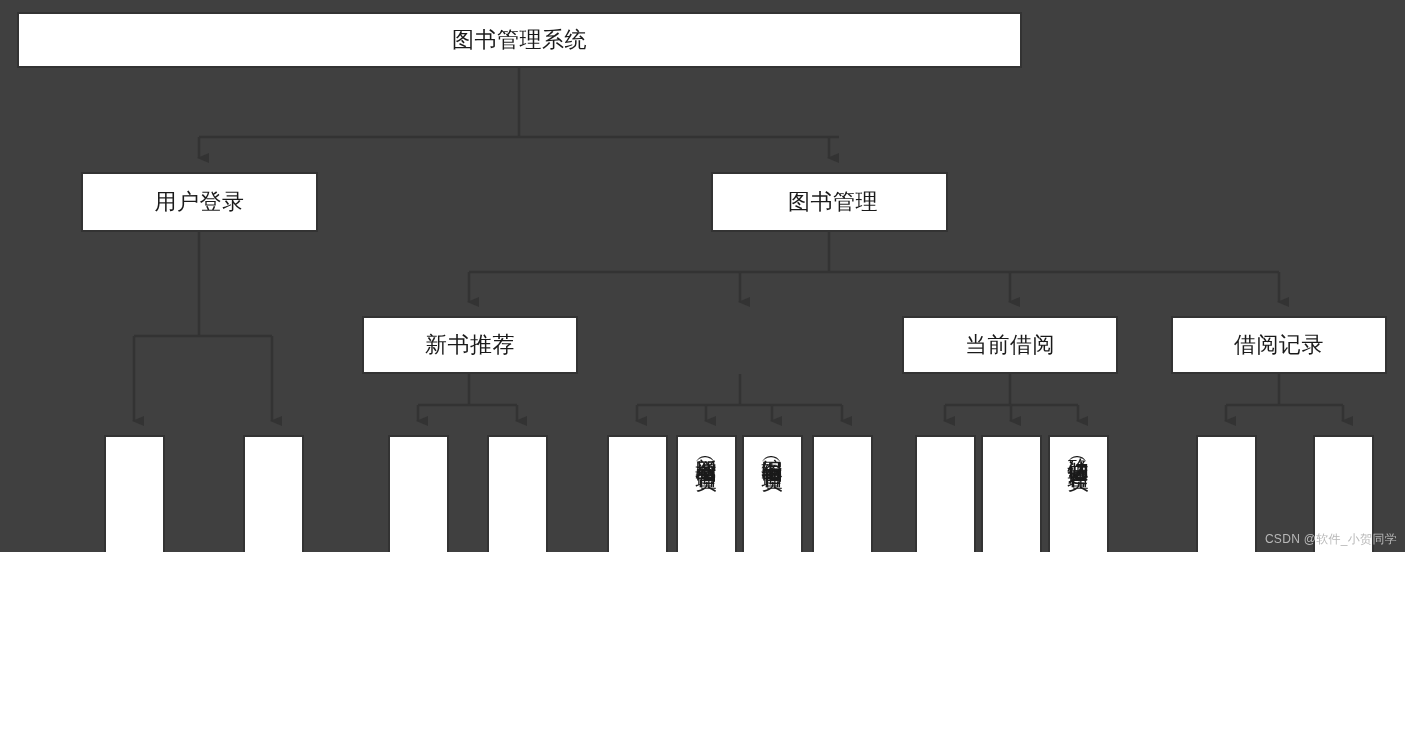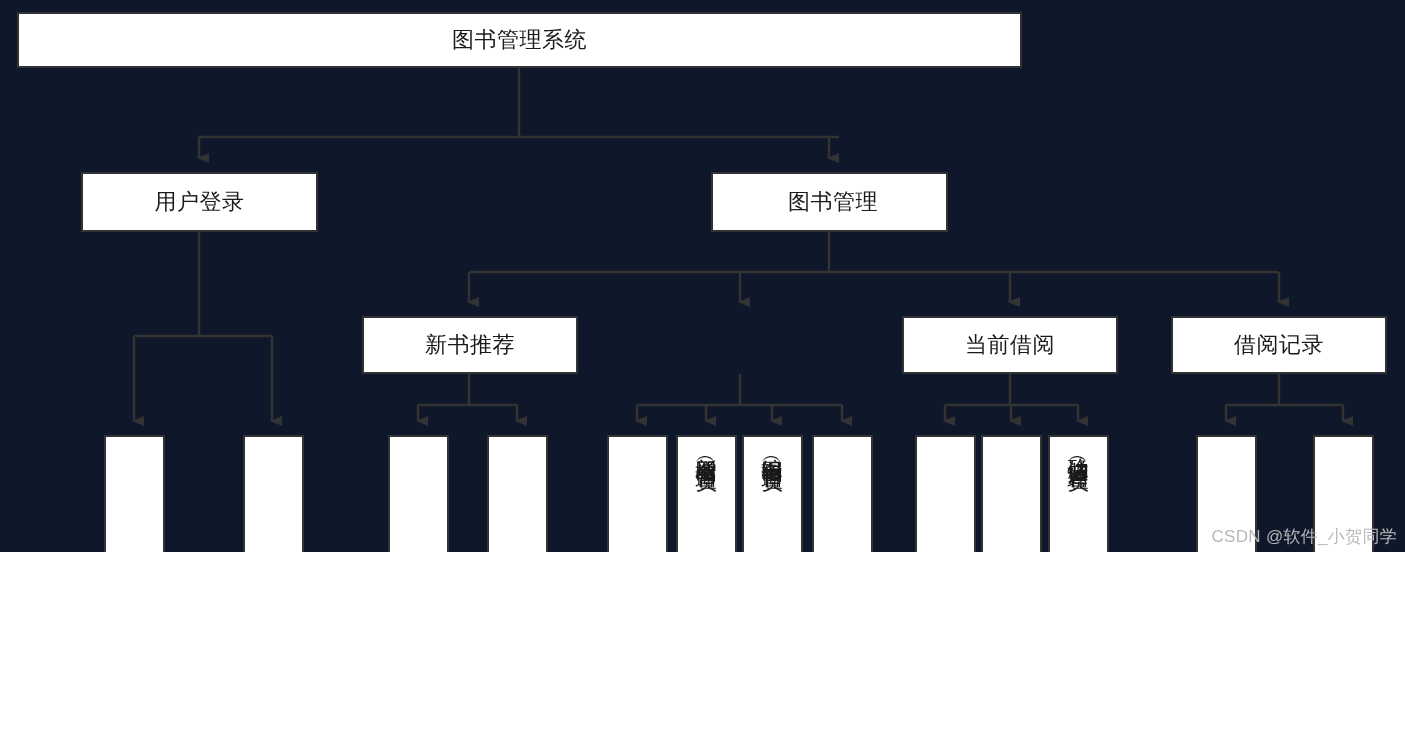--- a/index.html
+++ b/index.html
@@ -8,21 +8,21 @@
     padding: 0;
     background: #ffffff;
   }
   body {
     font-family: "Liberation Sans", "DejaVu Sans", sans-serif;
   }
   #canvas {
     position: relative;
     width: 1405px;
     height: 552px;
-    background: #0f172a;
+    background: #404040;
     overflow: hidden;
     text-decoration: underline;
   }
   #edges {
     position: absolute;
     left: 0;
     top: 0;
     width: 1405px;
     height: 747px;
     pointer-events: none;
@@ -60,21 +60,21 @@
     white-space: nowrap;
   }
   .node.v.topalign {
     align-items: flex-start;
     padding-top: 4px;
   }
   #watermark {
     position: absolute;
     right: 8px;
     bottom: 4px;
-    font-size: 17px;
+    font-size: 12px;
     color: #b8b8b8;
     white-space: nowrap;
     letter-spacing: 0.3px;
   }
 </style>
 </head>
 <body>
 
 <div id="canvas">
 

